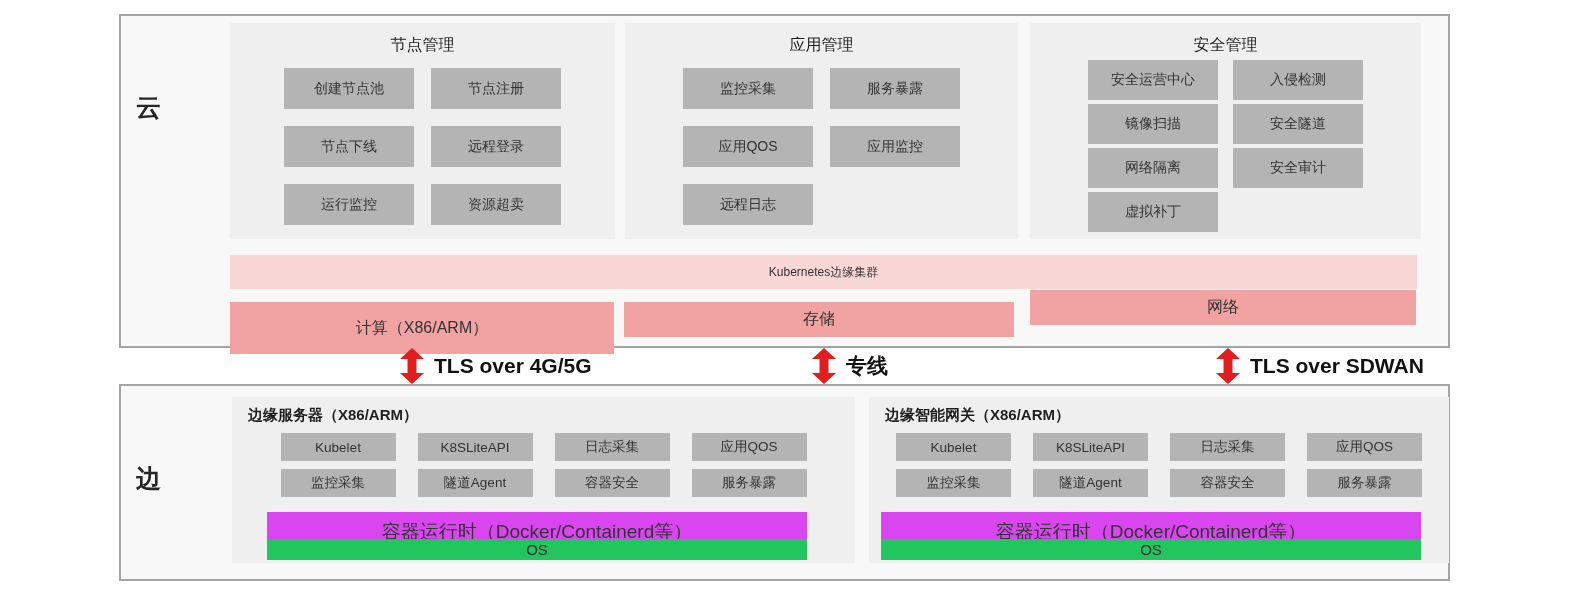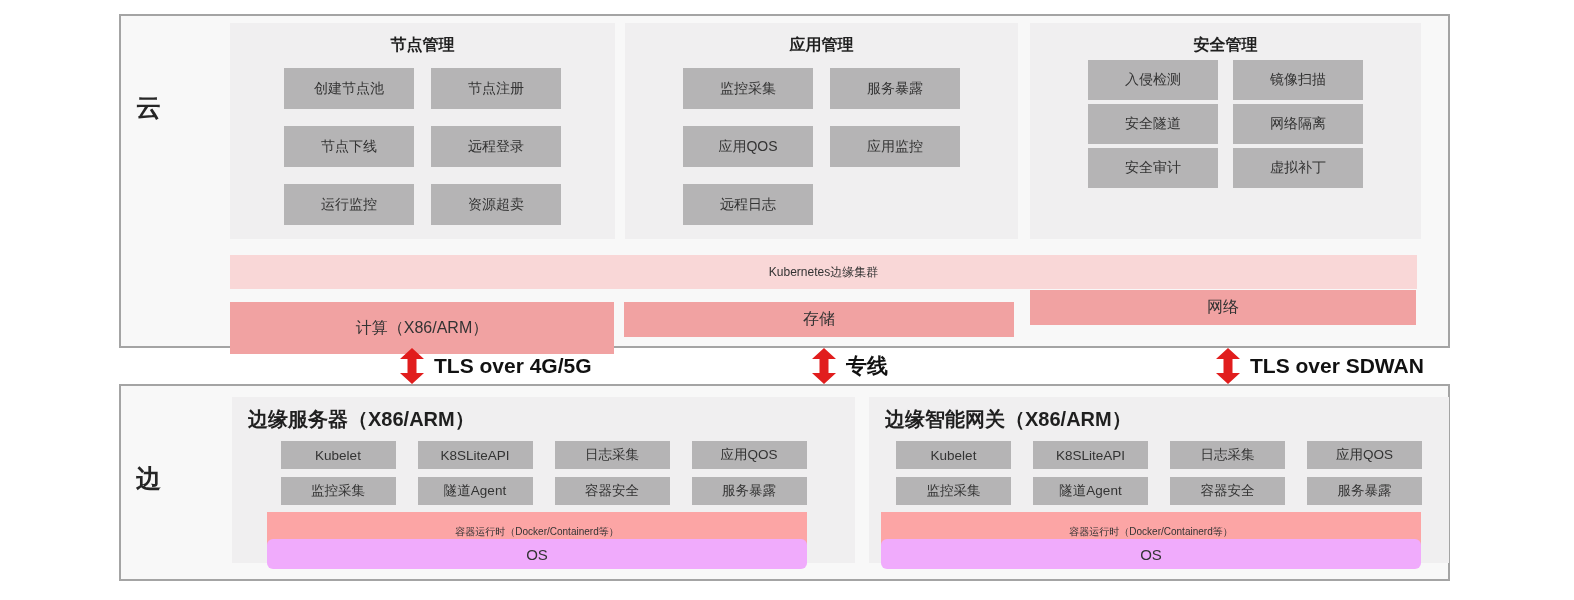--- a/index.html
+++ b/index.html
@@ -4,39 +4,39 @@
 <style>
   html,body{margin:0;padding:0;background:#ffffff;}
   .canvas{
     position:relative;width:1574px;height:600px;background:#ffffff;overflow:hidden;
     font-family:"Liberation Sans","DejaVu Sans",sans-serif;color:#333;
   }
   .box{position:absolute;box-sizing:border-box;background:#f8f8f8;border:2px solid #a4a4a4;}
   .side-label{position:absolute;font-size:25px;font-weight:bold;color:#262626;}
   .panel{position:absolute;background:#f0eff0;}
   .panel-title{margin-top:12px;height:20px;line-height:20px;text-align:center;
-    font-size:16px;font-weight:bold;color:#1f1f1f;}
+    font-size:16px;font-weight:normal;color:#1f1f1f;}
   .btn-grid{display:grid;justify-content:center;}
   .grid-2x3{grid-template-columns:130px 130px;column-gap:17px;row-gap:17px;margin-top:13px;}
   .grid-2x3 .btn{height:41px;}
   .grid-2x4{grid-template-columns:130px 130px;column-gap:15px;row-gap:4px;margin-top:5px;}
   .grid-2x4 .btn{height:40px;}
   .btn{background:#b5b4b5;color:#333;display:flex;align-items:center;justify-content:center;
     font-size:14px;white-space:nowrap;}
   .bar{position:absolute;display:flex;align-items:center;justify-content:center;color:#333;}
   .cluster-bar{background:#f9d7d7;font-size:12px;}
   .resource-bar{background:#f1a2a2;font-size:16px;}
   .link-arrow{position:absolute;width:24px;height:36px;}
   .link-label{position:absolute;height:20px;line-height:20px;font-size:21px;font-weight:bold;color:#111;white-space:nowrap;}
-  .edge-panel-title{padding:9px 0 0 16px;font-size:20px;font-weight:bold;color:#1f1f1f;}
+  .edge-panel-title{padding:9px 0 0 16px;font-size:15px;font-weight:bold;color:#1f1f1f;}
   .egrid{display:grid;grid-template-columns:repeat(4,115px);column-gap:22px;row-gap:8px;
     justify-content:center;margin-top:8px;}
   .egrid .btn{height:28px;font-size:13.5px;}
-  .runtime-bar{background:#fca5a5;height:39px;font-size:10px;}
-  .os-bar{background:#f0abfc;height:30px;font-size:15px;border-radius:6px;}
+  .runtime-bar{background:#d946ef;height:39px;font-size:19px;}
+  .os-bar{background:#22c55e;height:21px;font-size:15px;}
 </style>
 </head>
 <body>
 
 <div class="canvas">
 
   <div class="box" style="left:119px;top:14px;width:1331px;height:334px;"></div>
 
   <div class="side-label" style="left:136px;top:91px;">云</div>
 
@@ -59,20 +59,21 @@
       <div class="btn">服务暴露</div>
       <div class="btn">应用QOS</div>
       <div class="btn">应用监控</div>
       <div class="btn">远程日志</div>
     </div>
   </div>
 
   <div class="panel" style="left:1030px;top:23px;width:391px;height:216px;">
     <div class="panel-title">安全管理</div>
     <div class="btn-grid grid-2x4">
+      <div class="btn">安全运营中心</div>
       <div class="btn">入侵检测</div>
       <div class="btn">镜像扫描</div>
       <div class="btn">安全隧道</div>
       <div class="btn">网络隔离</div>
       <div class="btn">安全审计</div>
       <div class="btn">虚拟补丁</div>
     </div>
   </div>
 
   <div class="bar cluster-bar" style="left:230px;top:255px;width:1187px;height:34px;">Kubernetes边缘集群</div>

